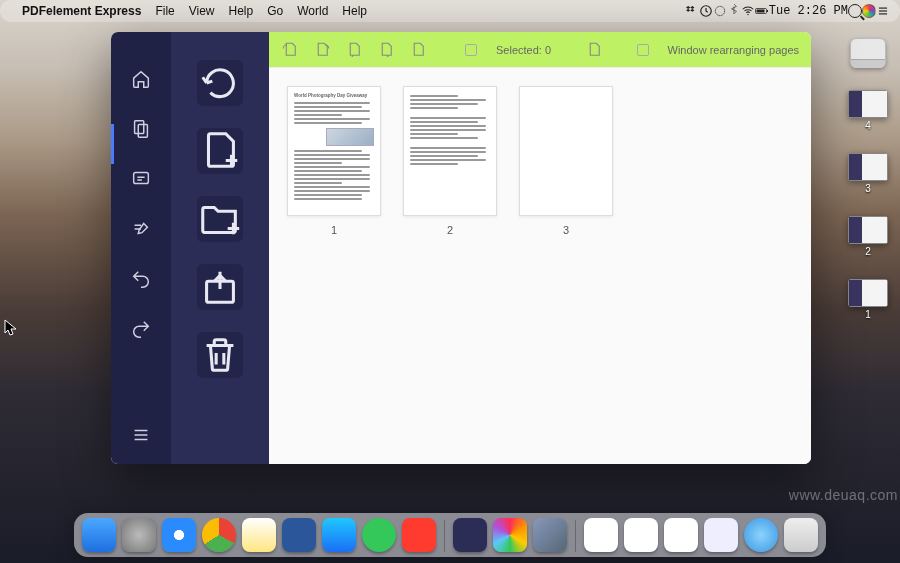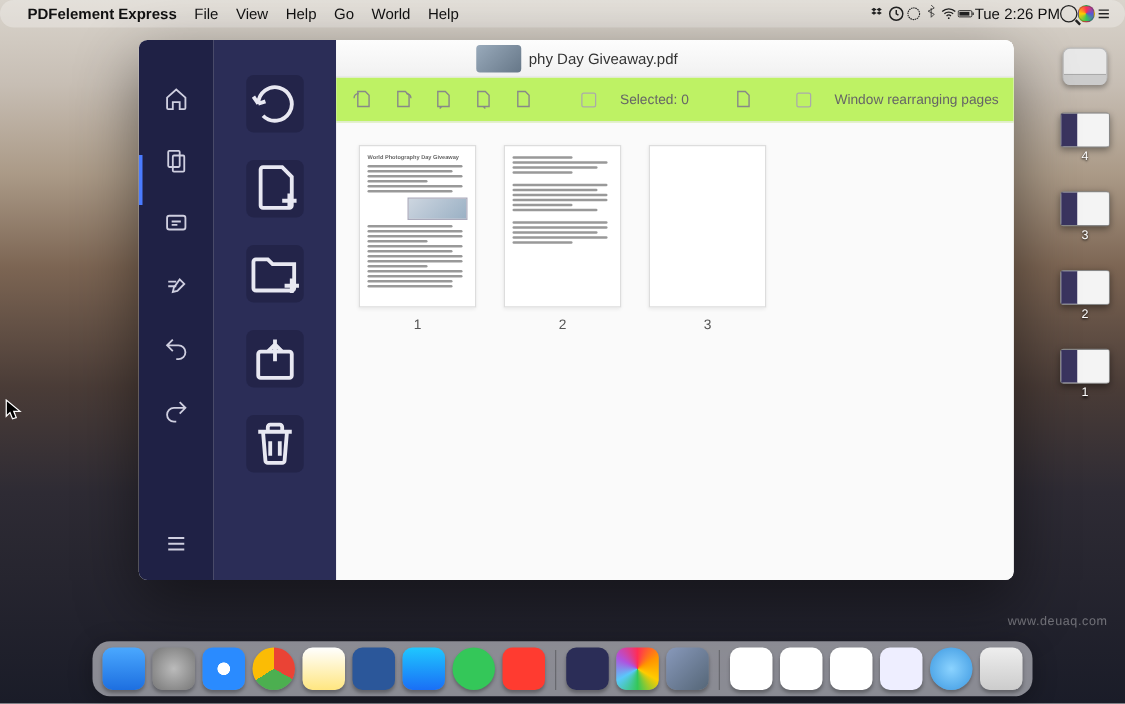--- a/index.html
+++ b/index.html
@@ -11,21 +11,21 @@
   
   .menubar {
     position: absolute; top:0; left:0; right:0; height:22px;
     background: rgba(255,255,255,0.28);
     display:flex; align-items:center; padding:0 10px; font-size:12px; color:#111;border-radius:11px;
   }
   .menubar .apple { font-size:14px; margin-right:12px; }
   .menubar .app { font-weight:600; margin-right:14px; }
   .menubar .m { margin-right:14px; cursor:default; }
   .menubar .spacer { flex:1; }
-  .menubar .ri { margin-left:0; display:flex; align-items:center; }
+  .menubar .ri { margin-left:0; display:flex; align-items:center;font-family:Liberation Mono, monospace; }
   .menubar .ri svg { width:14px; height:14px; }
   .siri { width:14px;height:14px;border-radius:50%;background:conic-gradient(#ff2d55,#5856d6,#34c759,#ffcc00,#ff2d55); border:1px solid rgba(0,0,0,0.2);}
   .spot { width:14px;height:14px;border:1.5px solid #222;border-radius:50%; position:relative;}
   .spot::after{content:"";position:absolute;width:5px;height:1.5px;background:#222;right:-4px;bottom:-1px;transform:rotate(45deg);}
 
   
   .dthumbs { position:absolute; right:12px; top:38px; display:flex; flex-direction:column; gap:22px; align-items:center; }
   .drive { width:36px;height:30px;background:#e8e8e8;border-radius:6px;border:1px solid #bbb; box-shadow:0 2px 4px rgba(0,0,0,0.3);}
   .drive::after{content:"";display:block;width:34px;height:8px;background:#ccc;border-radius:0 0 5px 5px;margin-top:20px;border-top:1px solid #aaa;}
   .dthumb { width:40px;height:28px;background:#fff;border:1px solid #888;border-radius:3px;box-shadow:0 2px 6px rgba(0,0,0,0.4); display:flex;}
@@ -68,21 +68,21 @@
   .pcol{display:flex;flex-direction:column;align-items:center;gap:8px;}
   .page { width:94px; height:130px; background:#fff; border:1px solid #ddd; box-shadow:0 1px 3px rgba(0,0,0,0.08); padding:6px; font-size:4px; color:#666; line-height:1.3; overflow:hidden;}
   .page .t{font-weight:600;margin-bottom:3px;font-size:4.5px;}
   .page .ln{height:2px;background:#999;margin:2px 0;border-radius:1px;}
   .page .ln.s{width:60%;} .page .ln.m{width:85%;} .page .ln.l{width:95%;}
   .page .img{height:18px;background:linear-gradient(135deg,#cdd6e0,#9ab0c4);margin:4px 0 4px 40%; border:1px solid #aab;}
   .pnum{font-size:11px;color:#555;}
 
   .cursor{position:absolute;left:4px;top:319px;}
   .cursor svg{width:14px;height:18px;}
-  .watermark{position:absolute;right:14px;bottom:60px;font-size:10px;color:rgba(255,255,255,0.35);letter-spacing:0.5px;}
+  .watermark{position:absolute;right:2px;bottom:60px;font-size:14px;color:rgba(255,255,255,0.35);letter-spacing:0.5px;}
 </style>
 </head>
 <body>
 
 <div class="desktop">
 
   <div class="menubar">
     <span class="apple"></span>
     <span class="app">PDFelement Express</span>
     <span class="m">File</span>
@@ -249,24 +249,20 @@
           </svg>
         </div>
       <div class="tool">
           <svg viewBox="0 0 24 24">
             <path d="M5 7h14M9 7V5a1 1 0 0 1 1-1h4a1 1 0 0 1 1 1v2M7 7l1 12a1 1 0 0 0 1 1h6a1 1 0 0 0 1-1l1-12M10 11v6M14 11v6"></path>
           </svg>
         </div>
     </div>
 
     <div class="main">
-      <div class="titlebar">
-        <div class="ficon"></div>
-        <div class="fname">phy Day Giveaway.pdf</div>
-      </div>
       <div class="toolbar">
         <span class="tbtn">
             <svg viewBox="0 0 24 24">
               <path d="M7 3h8l4 4v12H7z"></path>
               <path d="M3 10a5 5 0 0 1 5-5" stroke-dasharray="0"></path>
             </svg>
           </span>
         <span class="tbtn">
             <svg viewBox="0 0 24 24">
               <path d="M7 3h8l4 4v12H7z"></path>

